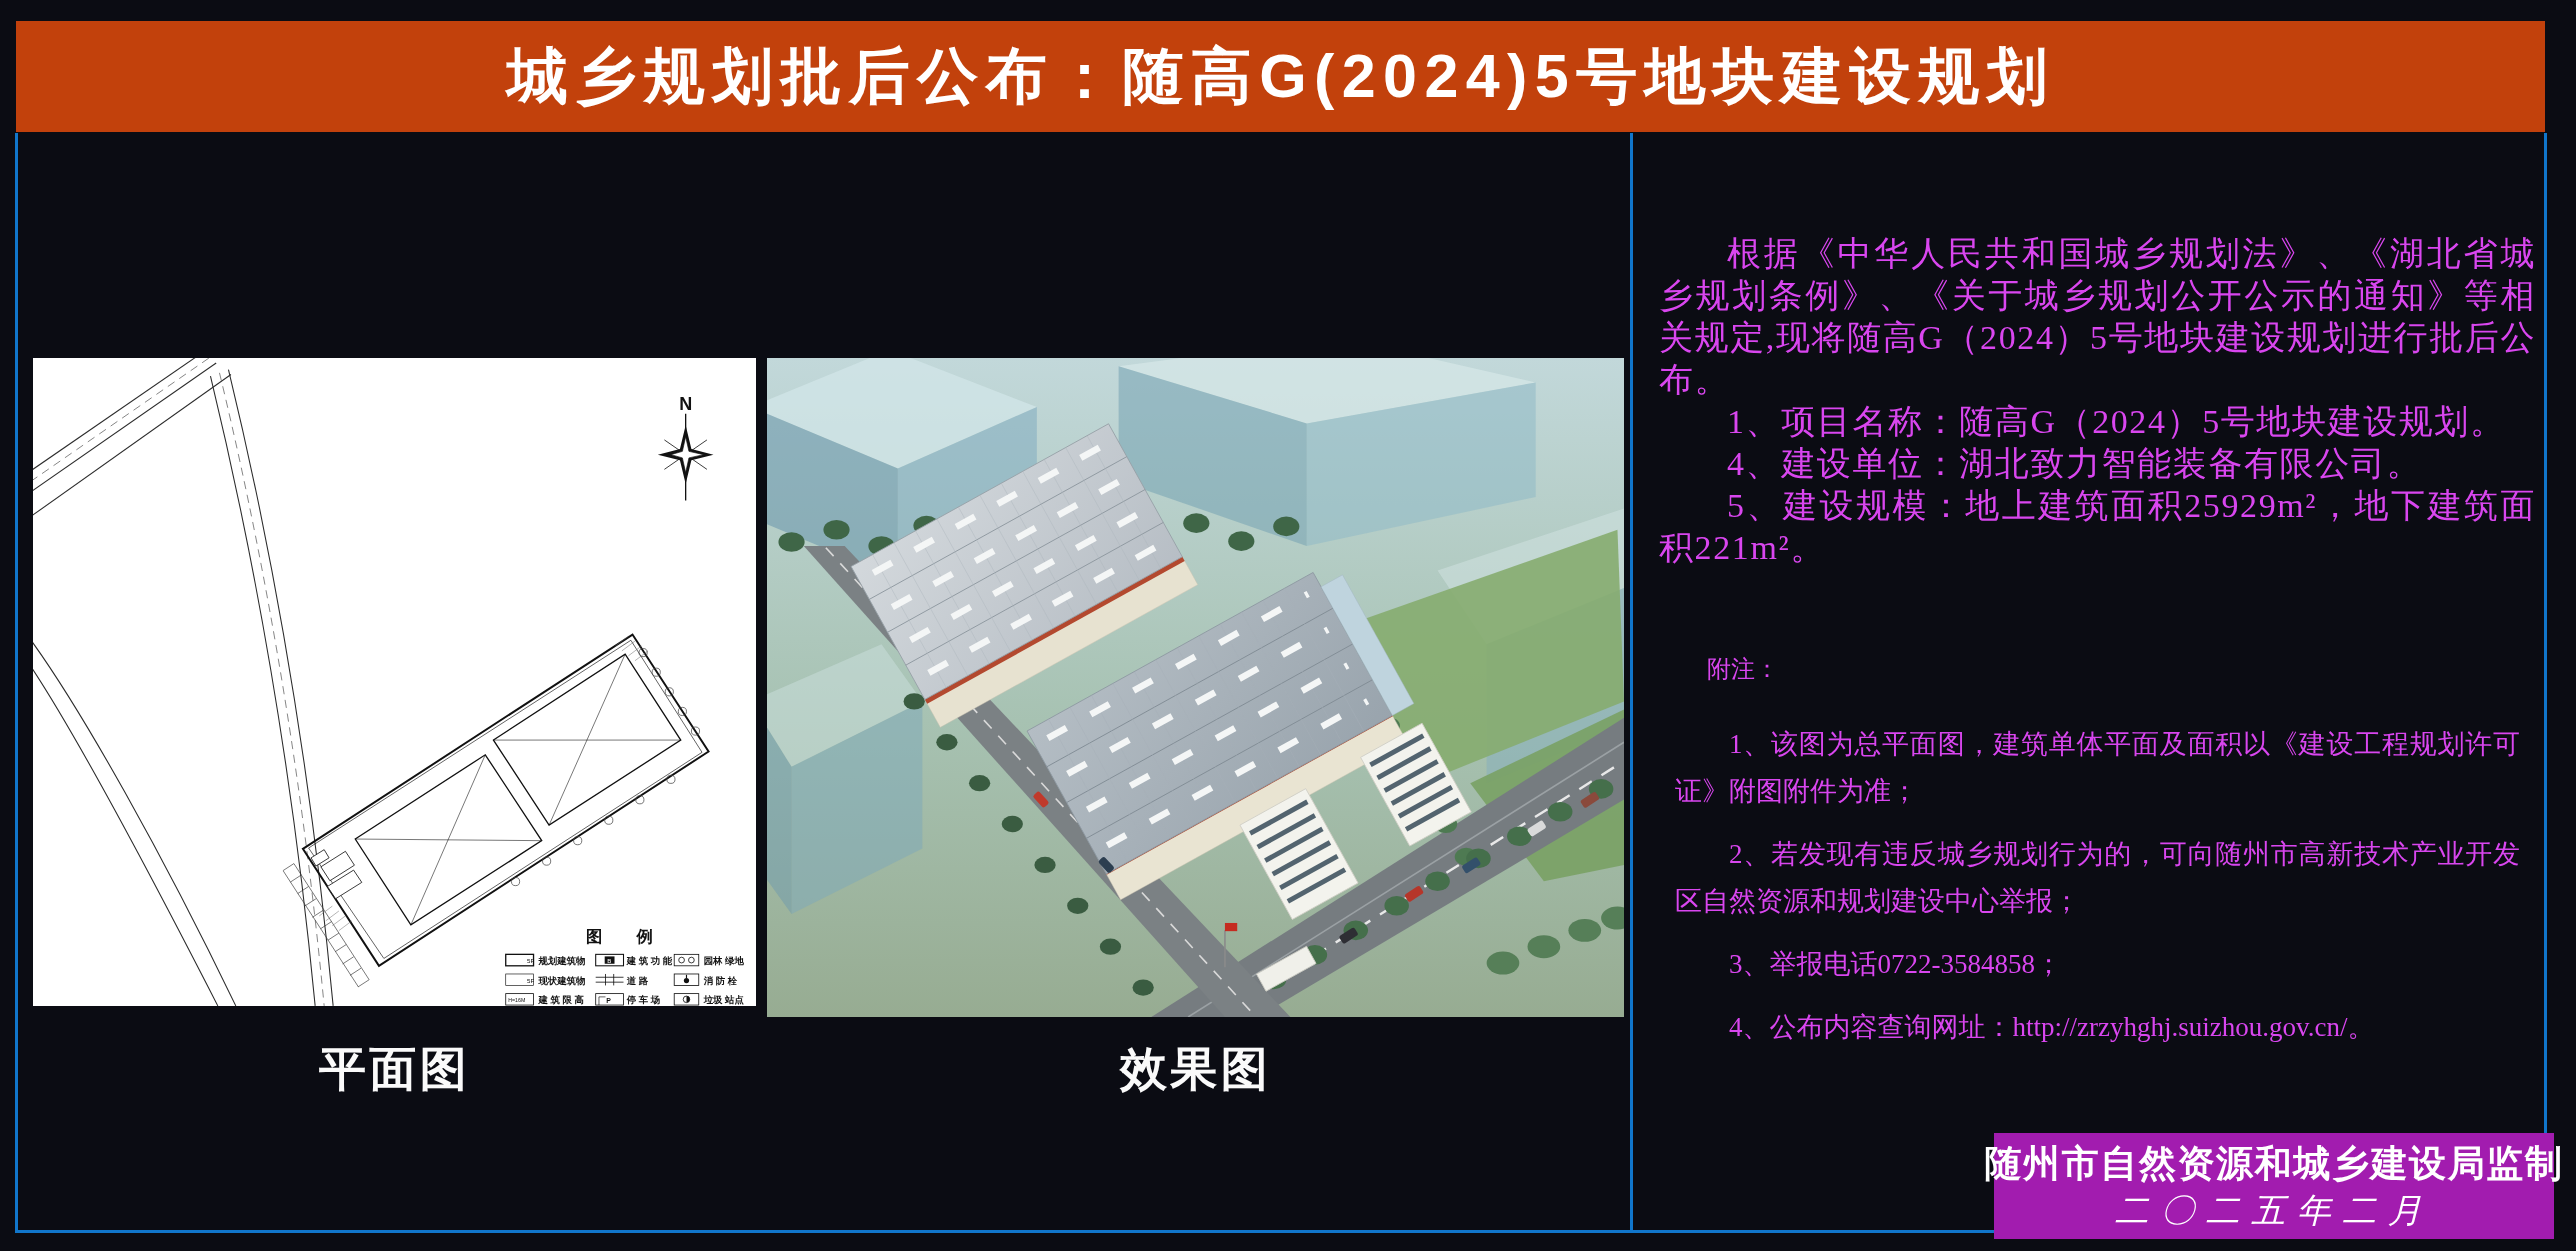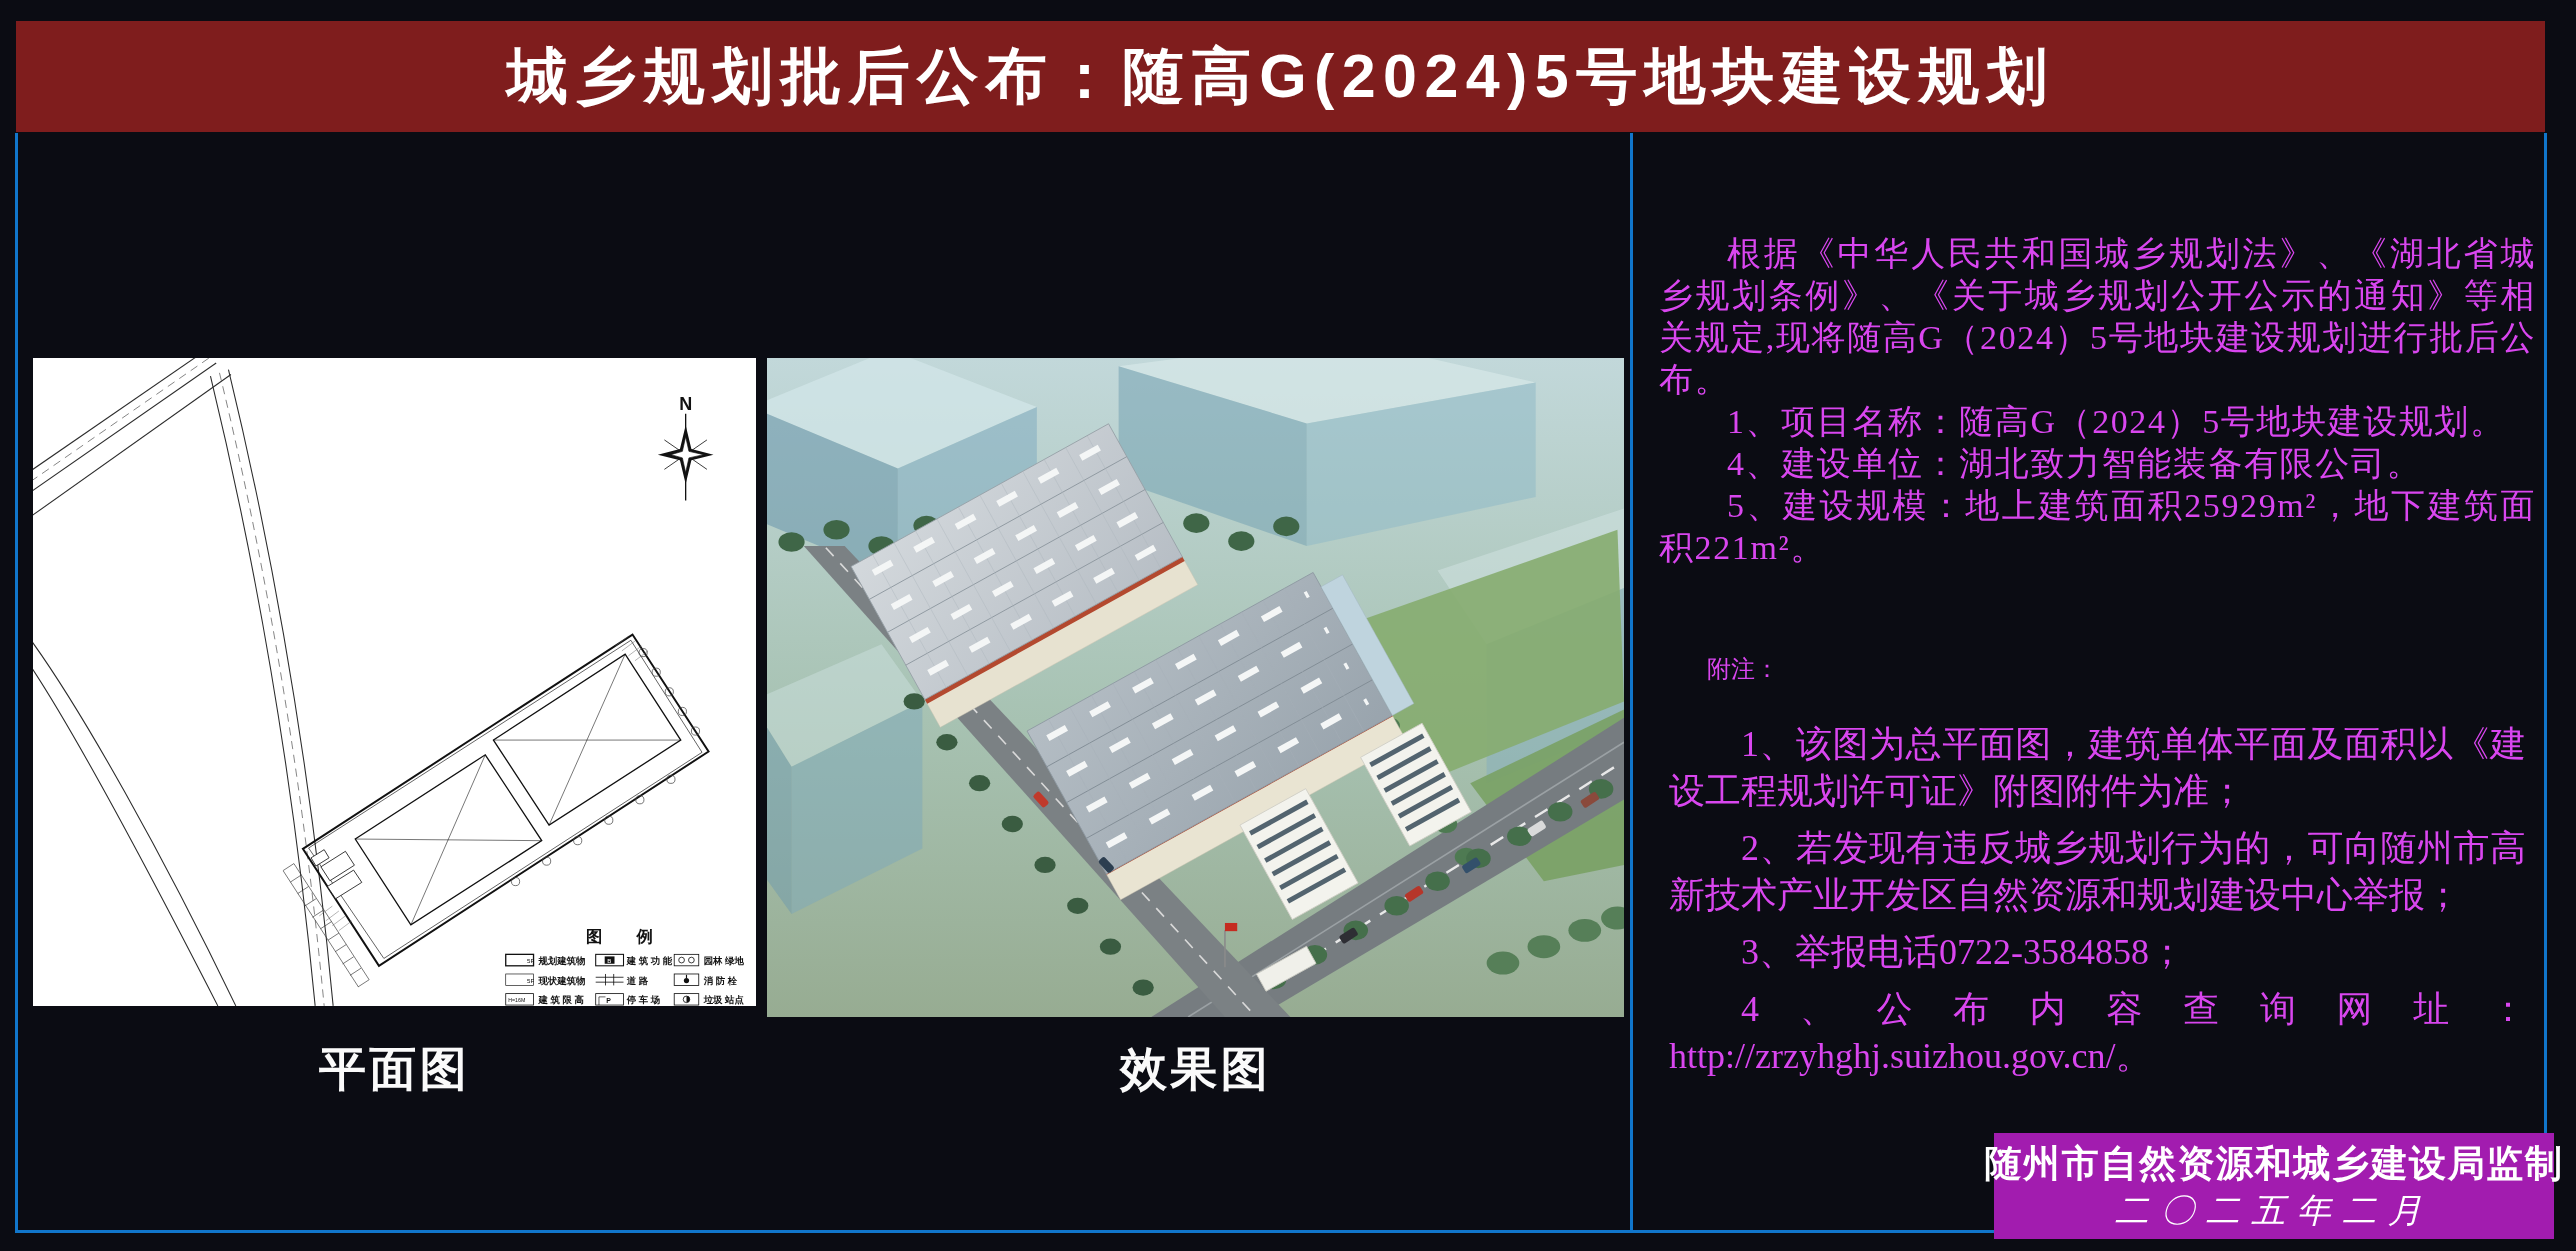--- a/index.html
+++ b/index.html
@@ -1,40 +1,40 @@
 <!DOCTYPE html>
 <html style="font-size:13px"><head>
 <meta charset="utf-8">
 <style>
   html,body{margin:0;padding:0;background:#0B0C13;}
   .page{position:relative;width:2576px;height:1252px;background:#0B0C13;overflow:hidden;
         font-family:"Liberation Sans",sans-serif;}
   
-  .banner{position:absolute;left:16.4px;top:21px;width:2529px;height:111px;background:#7f1d1d;
+  .banner{position:absolute;left:16.4px;top:21px;width:2529px;height:111px;background:#c2410c;
           display:flex;align-items:center;justify-content:center;}
   .banner-title{color:#FFFFFF;font-size:61px;font-weight:bold;letter-spacing:7.4px;white-space:nowrap;}
   
   .frame-line{position:absolute;background:#1176CB;}
   .frame-left{left:14.7px;top:133px;width:3.3px;height:1099px;}
   .frame-right{left:2544px;top:133px;width:2.5px;height:1099px;}
   .frame-bottom{left:14.7px;top:1230px;width:2532px;height:2.5px;}
   .frame-divider{left:1630px;top:133px;width:3.3px;height:1097px;}
   
   .plan-panel{position:absolute;left:33px;top:358px;width:723px;height:648px;background:#FFFFFF;}
   .render-panel{position:absolute;left:767px;top:358px;width:857px;height:659px;background:#9FB8A6;overflow:hidden;}
   .caption{position:absolute;top:1032px;height:74px;color:#FAFAFA;font-size:47px;font-weight:bold;
            display:flex;align-items:center;justify-content:center;letter-spacing:3.3px;}
   .plan-caption{left:33px;width:723px;}
   .render-caption{left:767px;width:857px;}
   
   .right-panel{position:absolute;left:1659px;top:233px;width:877px;color:#d946ef;
                font-family:"Liberation Serif",serif;}
   .para{margin:0;font-size:34px;line-height:42px;text-align:justify;text-indent:2em;letter-spacing:1.6px;}
   .note-heading{margin:77px 0 0 0;font-size:24px;line-height:47px;text-indent:2em;}
-  .note{margin:10px;font-size:36px;line-height:47px;text-align:justify;text-indent:2em;margin-top:0;}
+  .note{margin:16px;font-size:27px;line-height:47px;text-align:justify;text-indent:2em;margin-top:0;}
   .notes-block{margin-top:28px;}
   
   .footer-box{position:absolute;left:1994px;top:1133px;width:560px;height:106px;background:#a21caf;
               display:flex;flex-direction:column;align-items:center;justify-content:center;z-index:5;}
   .footer-line1{color:#FFFFFF;font-size:37px;font-weight:600;letter-spacing:1.6px;line-height:47px;white-space:nowrap;}
   .footer-line2{color:#FFFFFF;font-size:34px;font-weight:500;letter-spacing:11.5px;line-height:46px;white-space:nowrap;font-style:italic;}
   svg{display:block;}
   text{font-family:"Liberation Sans",sans-serif;}
 </style>
 </head>

